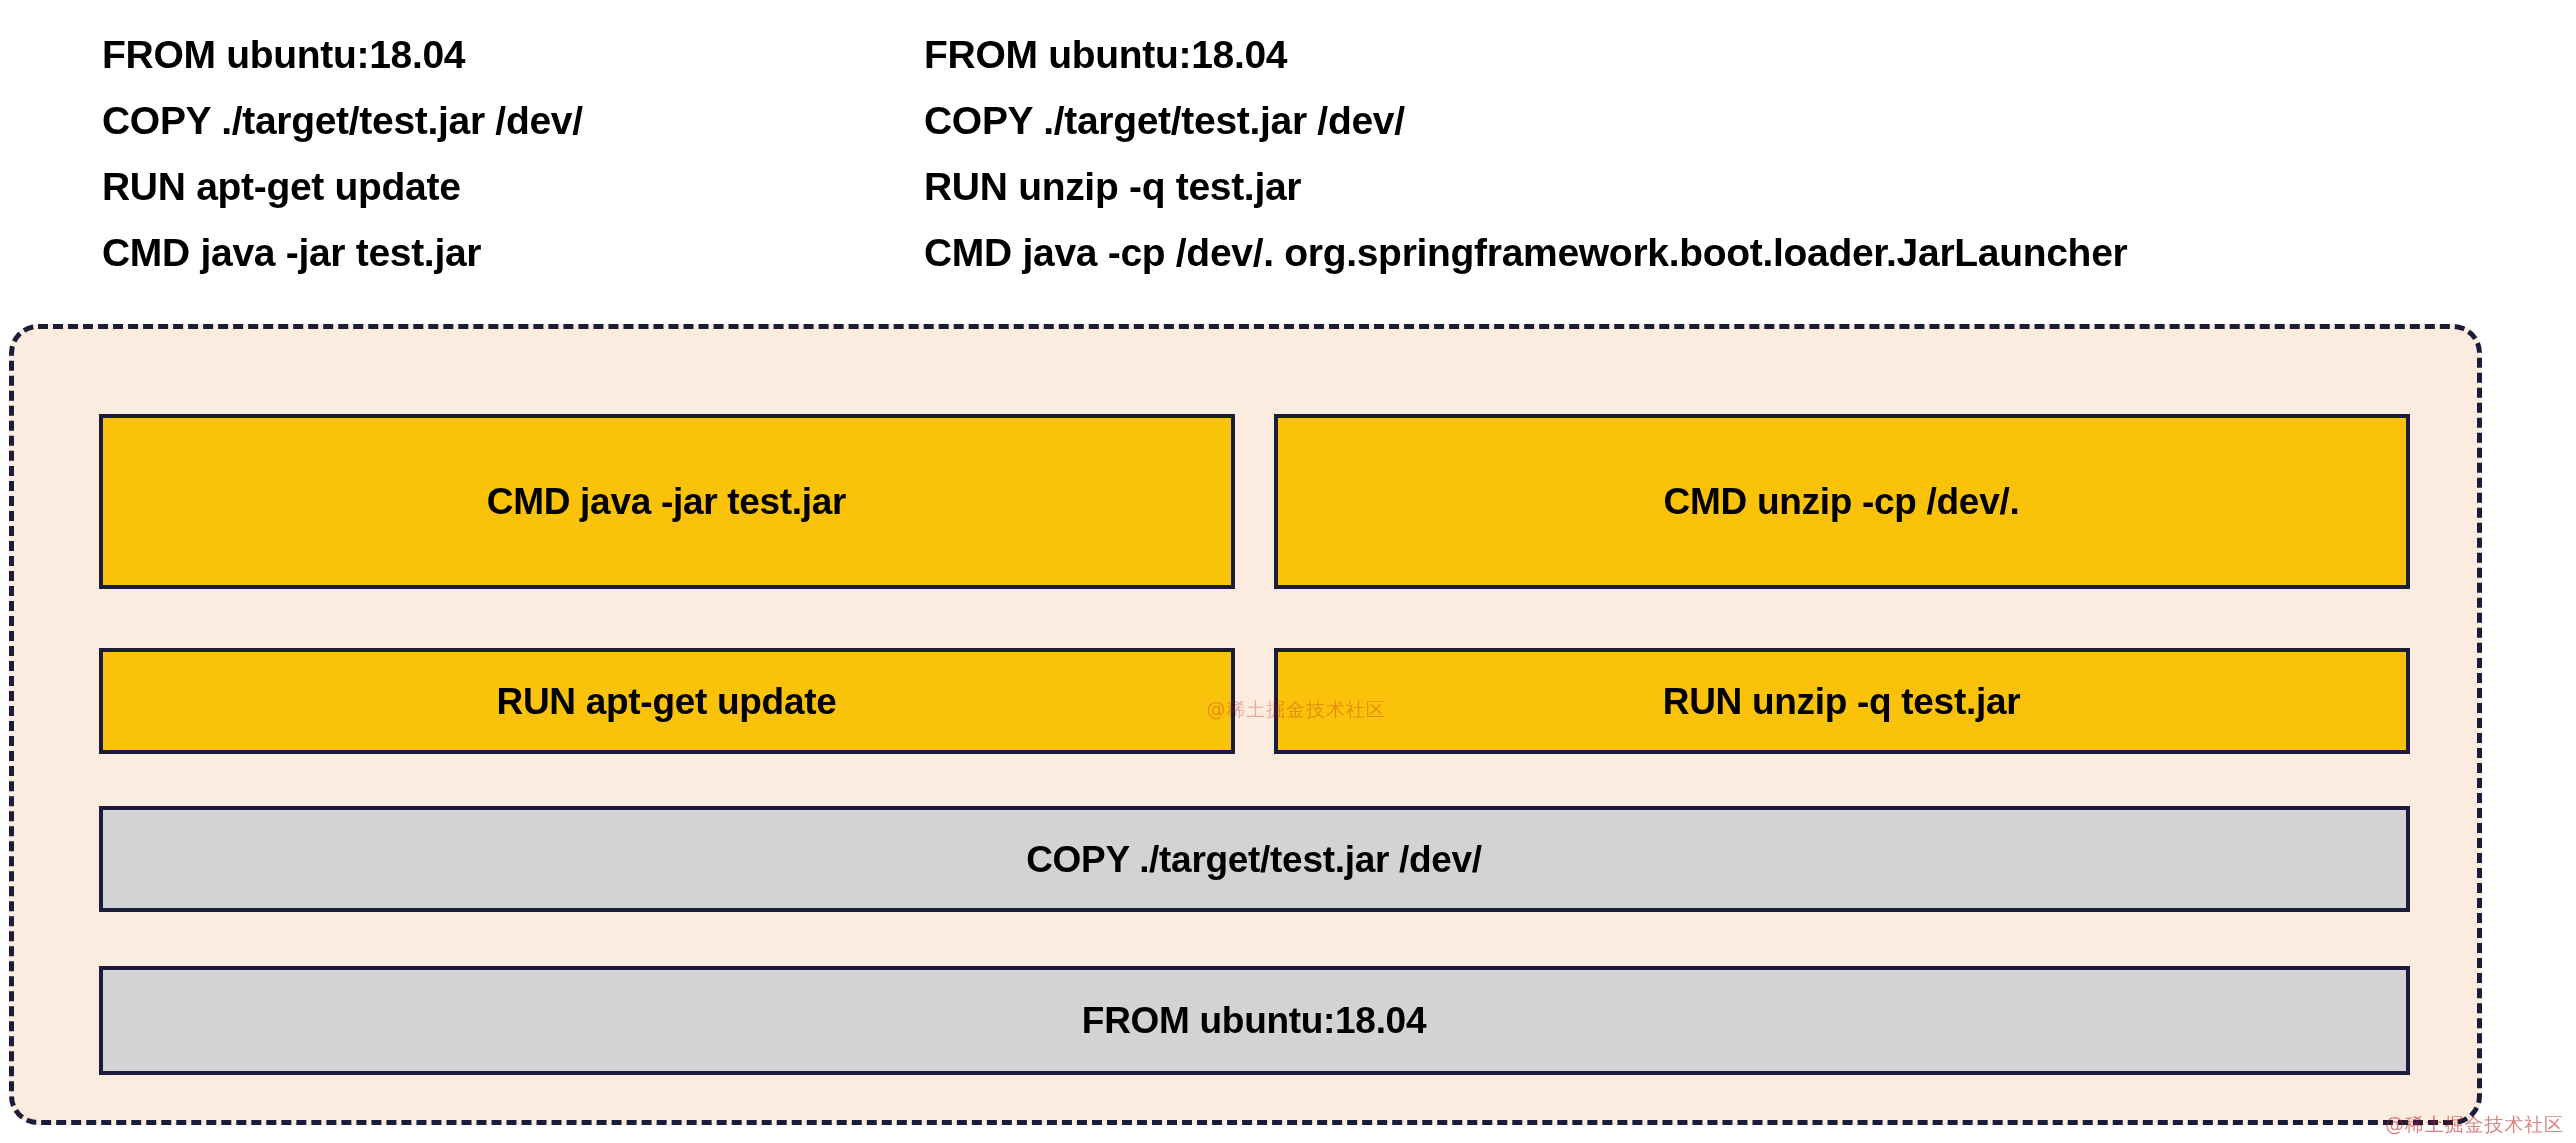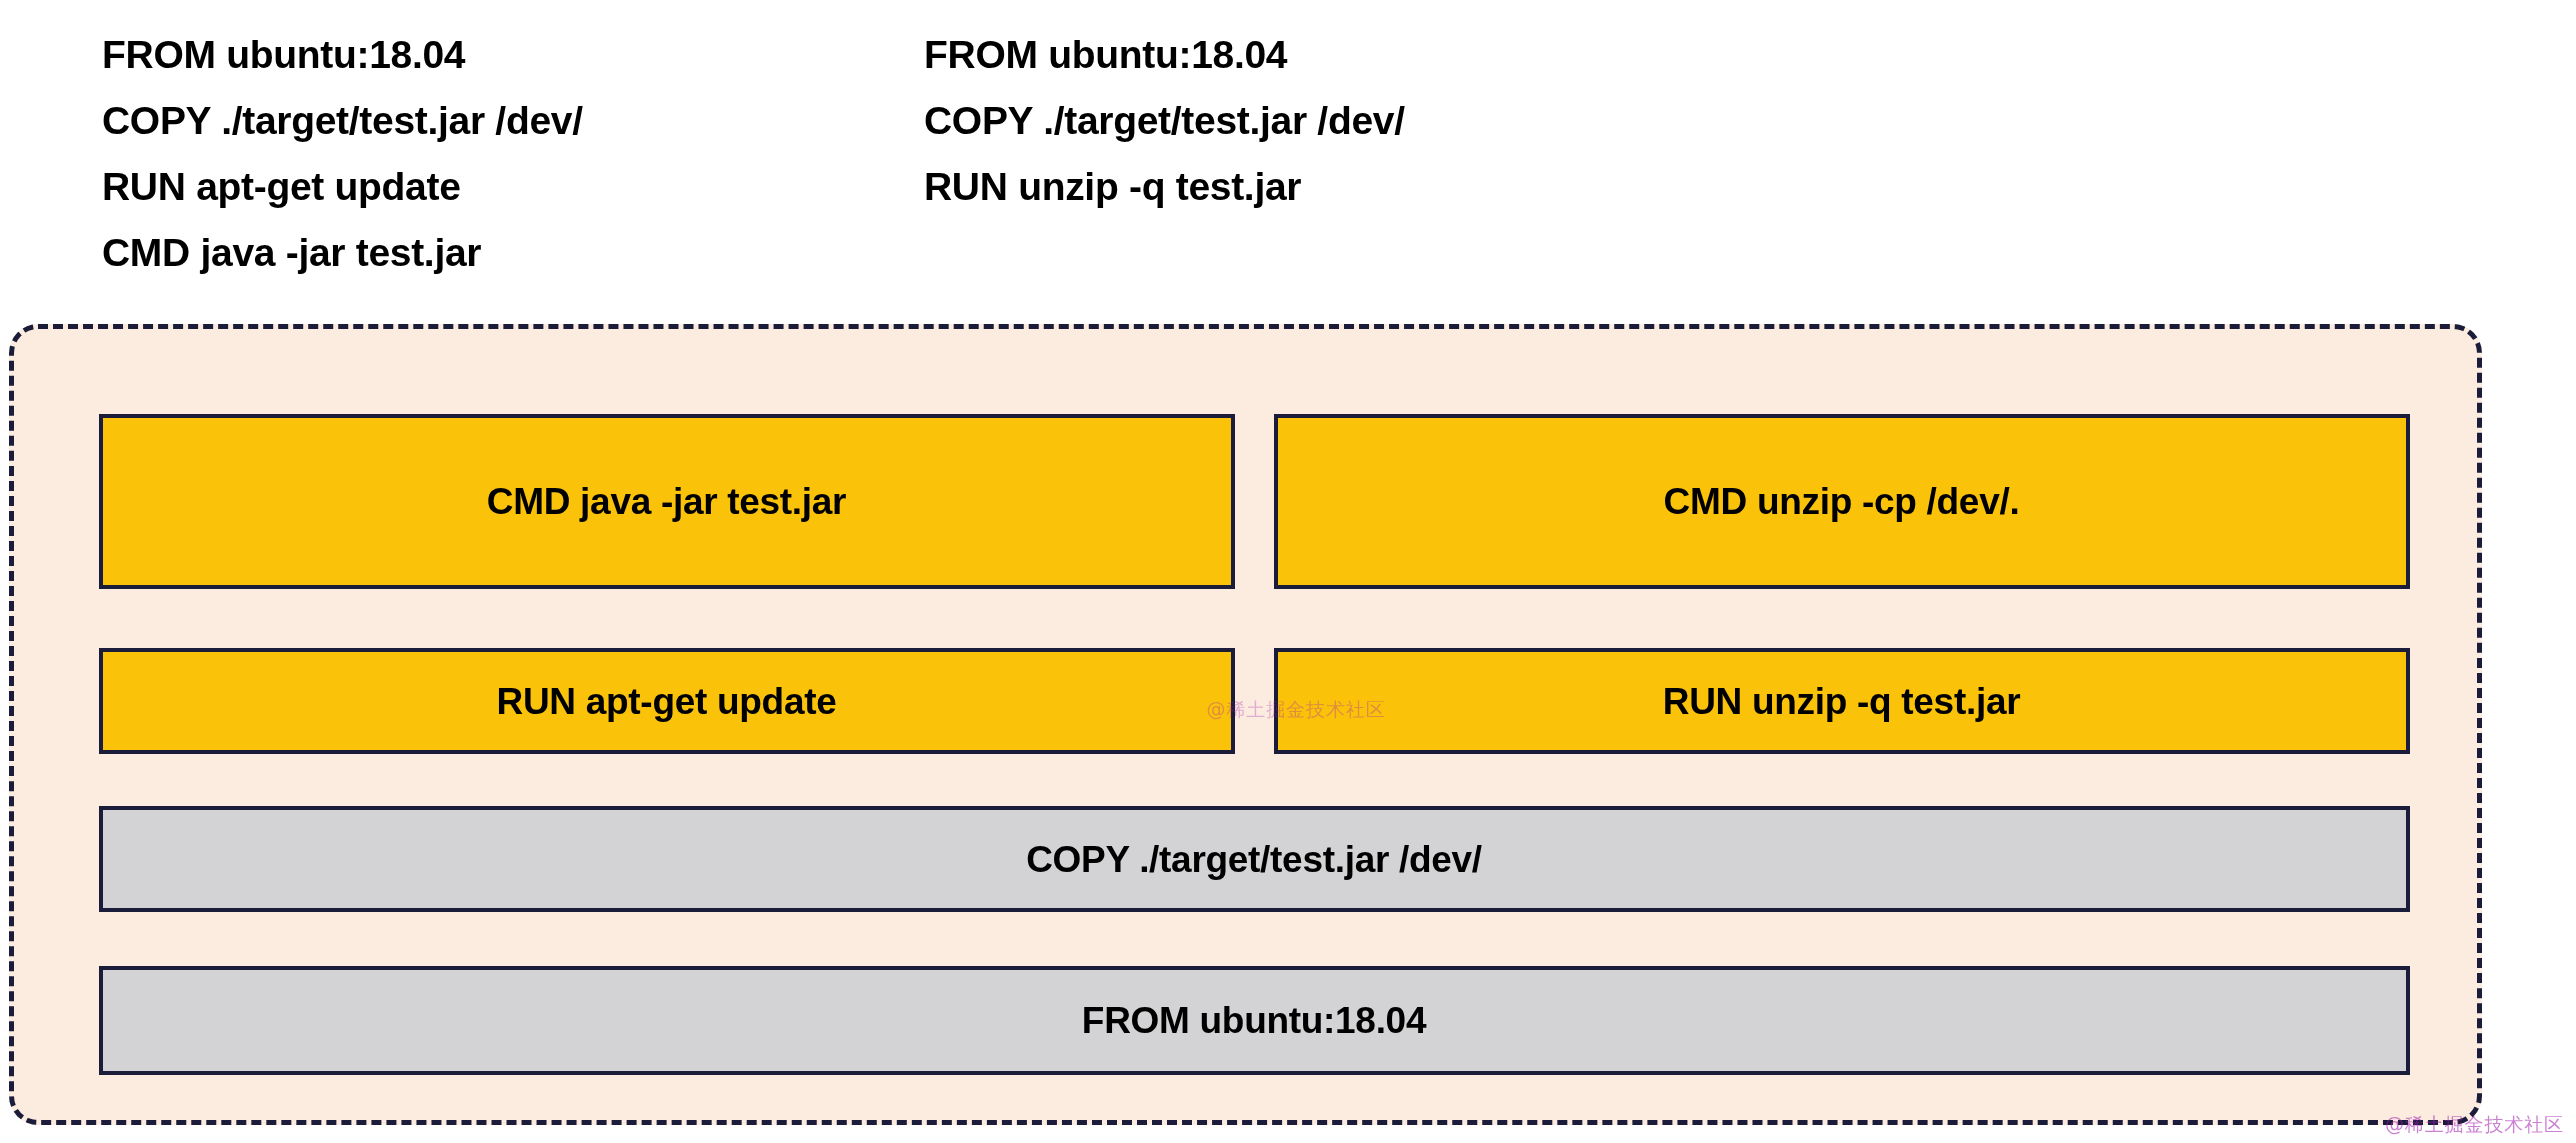--- a/index.html
+++ b/index.html
@@ -81,21 +81,21 @@
 
   .half  { flex: 1 1 0; height: 100%; }
   .full  { flex: 1 1 100%; height: 100%; }
 
   .box-text { display: block; }
   .box-text .tl { display: block; }
 
   
   .watermark {
     position: absolute;
-    color: #a21caf;
+    color: #b91c1c;
     opacity: 0.55;
     font-size: 19px;
     letter-spacing: 0.9px;
     white-space: nowrap;
     font-family: "DejaVu Sans", sans-serif;
   }
   #watermark-br { right: 12px;  bottom: 5.1px; }
   #watermark-tl { left: 1193px; top: 368px; opacity: 0.30; }
 </style>
 </head>
@@ -107,20 +107,21 @@
     <span class="code-line">FROM ubuntu:18.04</span>
     <span class="code-line">COPY ./target/test.jar /dev/</span>
     <span class="code-line">RUN apt-get update</span>
     <span class="code-line">CMD java -jar test.jar</span>
   </div>
 
   <div class="code-block" id="code-right">
     <span class="code-line">FROM ubuntu:18.04</span>
     <span class="code-line">COPY ./target/test.jar /dev/</span>
     <span class="code-line">RUN unzip -q test.jar</span>
+    <span class="code-line">CMD java -cp /dev/. org.springframework.boot.loader.JarLauncher</span>
   </div>
 
   <div id="layer-container">
 
     <div class="layer-row" id="row-cmd">
       <div class="layer-box yellow half">
         <span class="box-text">
           <span class="tl">CMD java -jar test.jar</span>
         </span>
       </div>

